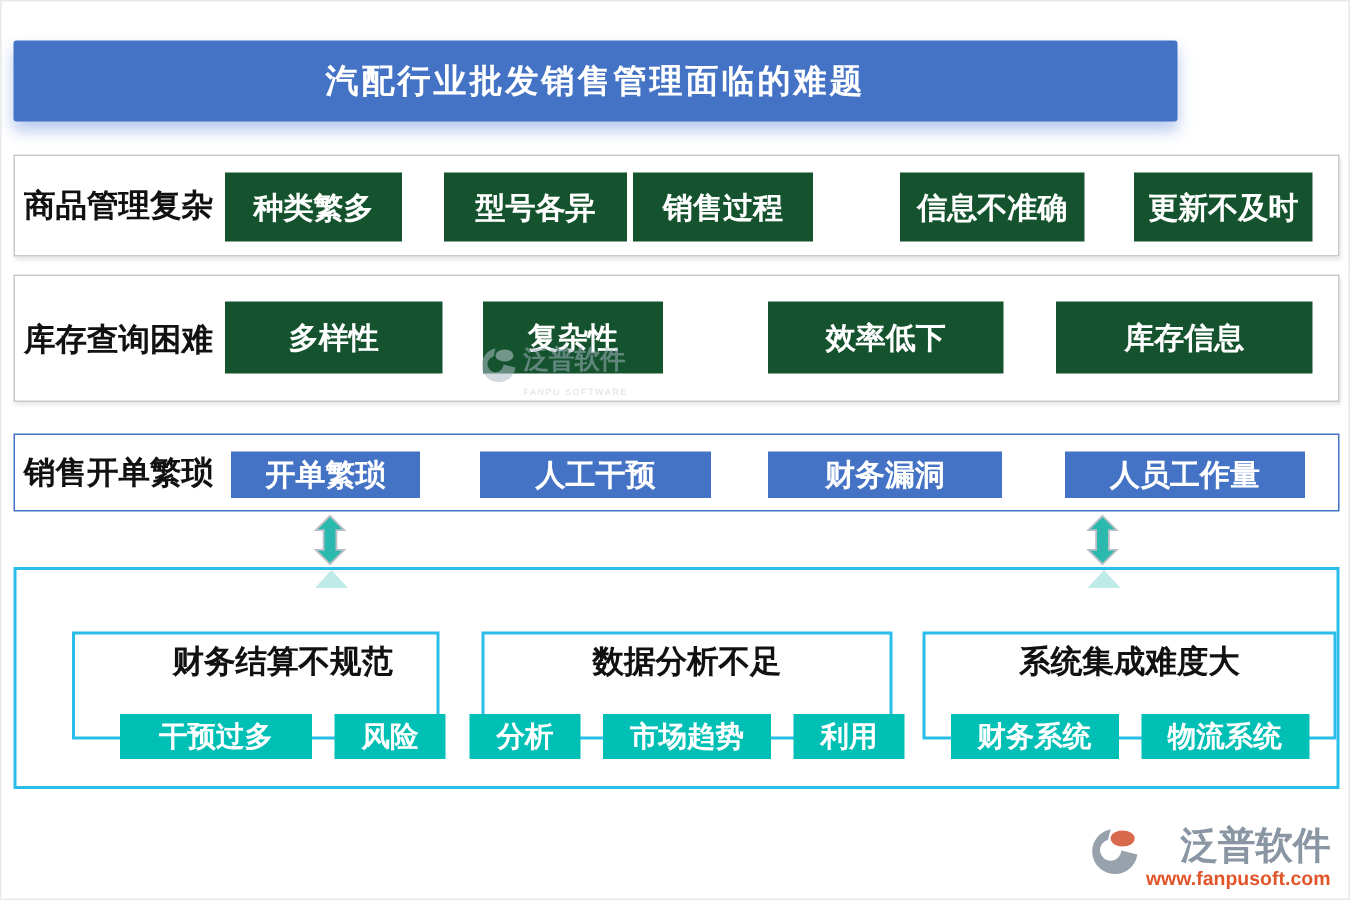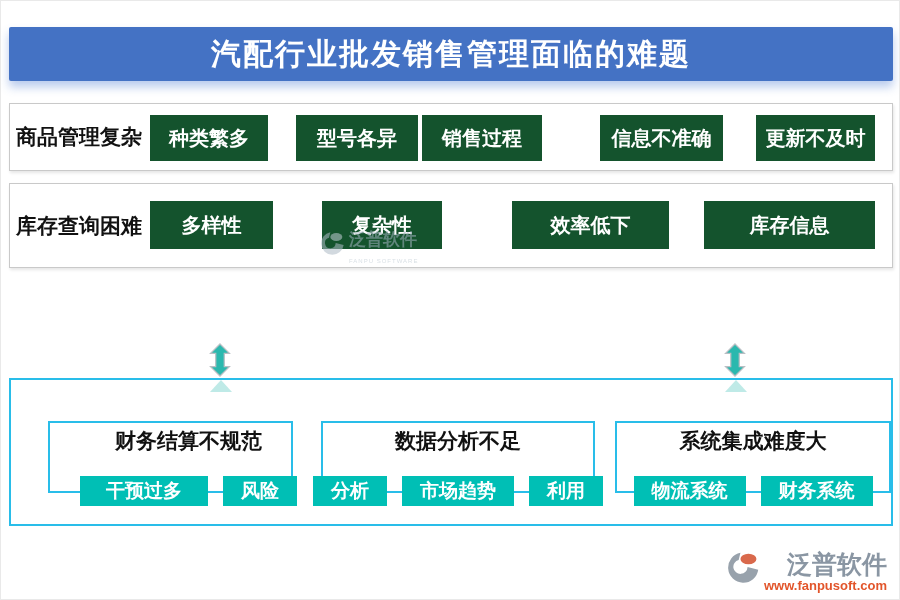--- a/index.html
+++ b/index.html
@@ -10,25 +10,25 @@
     position: relative;
     width: 900px; height: 600px;
     background: #ffffff;
     border: 1px solid #e9e9e9;
     overflow: hidden;
   }
 
   
   .banner {
     position: absolute; left: 8px; top: 26px;
-    width: 884px; height: 54px;
+    width: 776px; height: 54px;
     background: #4472c4;
     border-radius: 2px;
     display: flex; align-items: center; justify-content: center;
-    color: #ffffff; font-size: 30px; font-weight: bold; letter-spacing: 2px;
+    color: #ffffff; font-size: 22px; font-weight: bold; letter-spacing: 2px;
     box-shadow: 0 6px 10px rgba(100, 140, 215, 0.45);
   }
 
   
   .row {
     position: absolute; left: 8px; width: 884px;
     background: #ffffff;
     border: 1px solid #c9c9c9;
     box-shadow: 1px 2px 3px rgba(0,0,0,0.10);
   }
@@ -120,26 +120,33 @@
     <span class="row-label">商品管理复杂</span>
     <span class="chip" style="left:140px; top:11px; width:118px; height:46px;">种类繁多</span>
     <span class="chip" style="left:286px; top:11px; width:122px; height:46px;">型号各异</span>
     <span class="chip" style="left:412px; top:11px; width:120px; height:46px;">销售过程</span>
     <span class="chip" style="left:590px; top:11px; width:123px; height:46px;">信息不准确</span>
     <span class="chip" style="left:746px; top:11px; width:119px; height:46px;">更新不及时</span>
   </div>
 
   <div class="row" style="top:182px; height:85px;">
     <span class="row-label">库存查询困难</span>
-    <span class="chip" style="left:140px; top:17px; width:123px; height:48px;">多样性</span>
+    <span class="chip" style="left:140px; top:17px; width:145px; height:48px;">多样性</span>
     <span class="chip" style="left:312px; top:17px; width:120px; height:48px;">复杂性</span>
     <span class="chip" style="left:502px; top:17px; width:157px; height:48px;">效率低下</span>
     <span class="chip" style="left:694px; top:17px; width:171px; height:48px;">库存信息</span>
   </div>
 
+  <div class="row row-blue-border" style="top:288px; height:52px;">
+    <span class="row-label">销售开单繁琐</span>
+    <span class="chip chip-dark" style="left:144px; top:11px; width:126px; height:31px;">开单繁琐</span>
+    <span class="chip chip-dark" style="left:310px; top:11px; width:154px; height:31px;">人工干预</span>
+    <span class="chip chip-dark" style="left:502px; top:11px; width:156px; height:31px;">财务漏洞</span>
+    <span class="chip chip-dark" style="left:700px; top:11px; width:160px; height:31px;">人员工作量</span>
+  </div>
 
   <svg class="updown-arrow" style="left:207px; top:342px;" viewBox="0 0 24 36">
     <polygon points="12,1 22,11 16.5,11 16.5,25 22,25 12,35 2,25 7.5,25 7.5,11 2,11" fill="#2bb8ae" stroke="#b9bfc4" stroke-width="1.3"></polygon>
   </svg>
   <svg class="updown-arrow" style="left:722px; top:342px;" viewBox="0 0 24 36">
     <polygon points="12,1 22,11 16.5,11 16.5,25 22,25 12,35 2,25 7.5,25 7.5,11 2,11" fill="#2bb8ae" stroke="#b9bfc4" stroke-width="1.3"></polygon>
   </svg>
 
   <div class="bottom-panel">
     <span class="reflect-tri" style="left:199px;"></span>
@@ -158,22 +165,22 @@
       <div class="tag-row">
         <span class="tag">分析</span>
         <span class="tag">市场趋势</span>
         <span class="tag">利用</span>
       </div>
     </div>
 
     <div class="card" style="left:604px; width:276px;">
       <div class="card-title">系统集成难度大</div>
       <div class="tag-row">
+        <span class="tag">财务系统</span>
         <span class="tag">物流系统</span>
-        <span class="tag">财务系统</span>
       </div>
     </div>
   </div>
 
   <div class="watermark">
     <svg width="24" height="24" viewBox="0 0 36 36">
       <path d="M14 2 A17 17 0 1 0 34 21 L22 18 A8 8 0 1 1 12 10 Z" fill="#aebbc6"></path>
       <ellipse cx="23" cy="9" rx="9" ry="6" fill="#c3ced7"></ellipse>
     </svg>
     <span>

